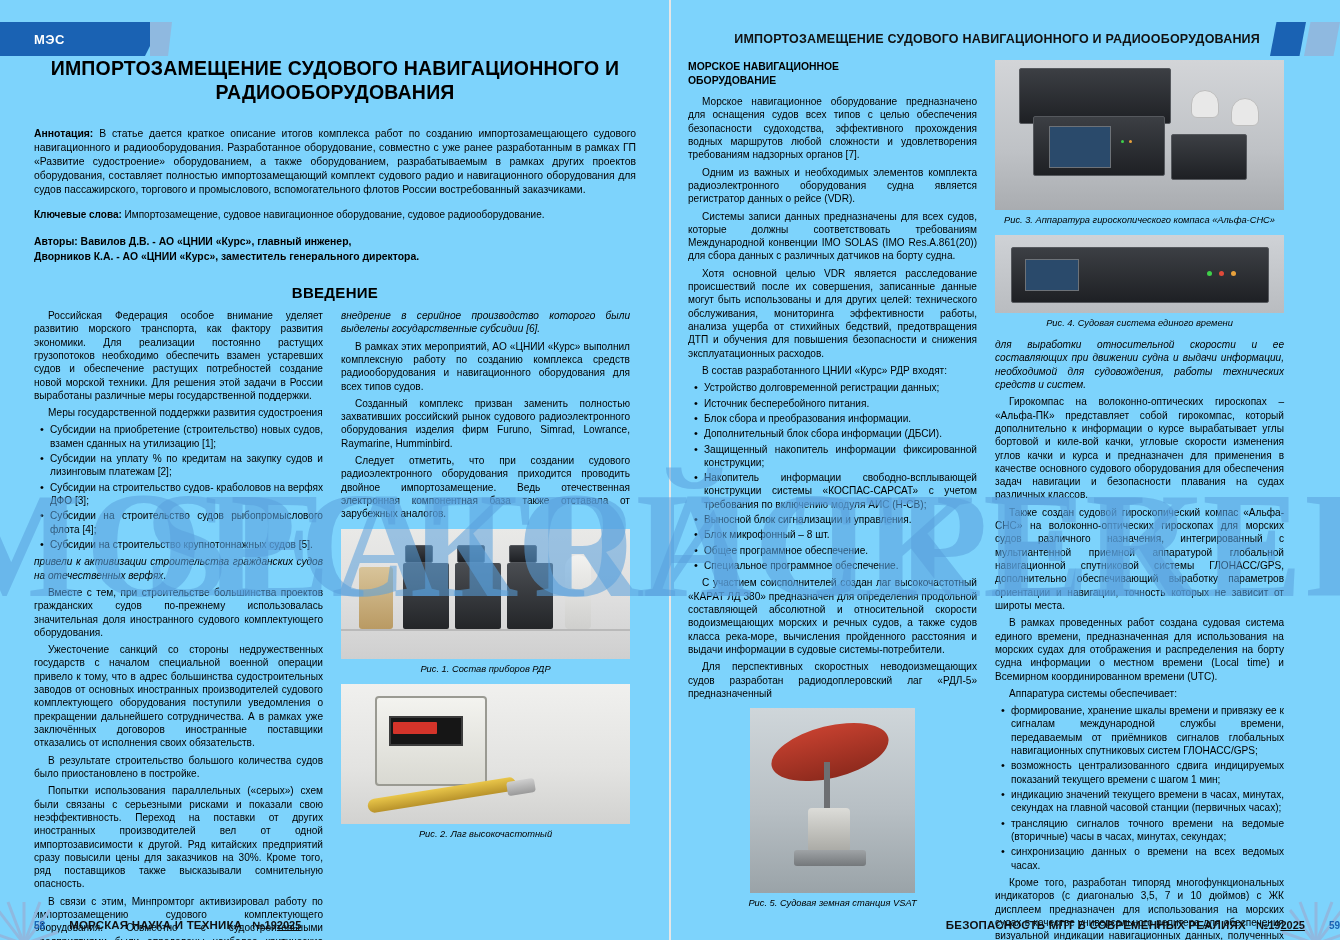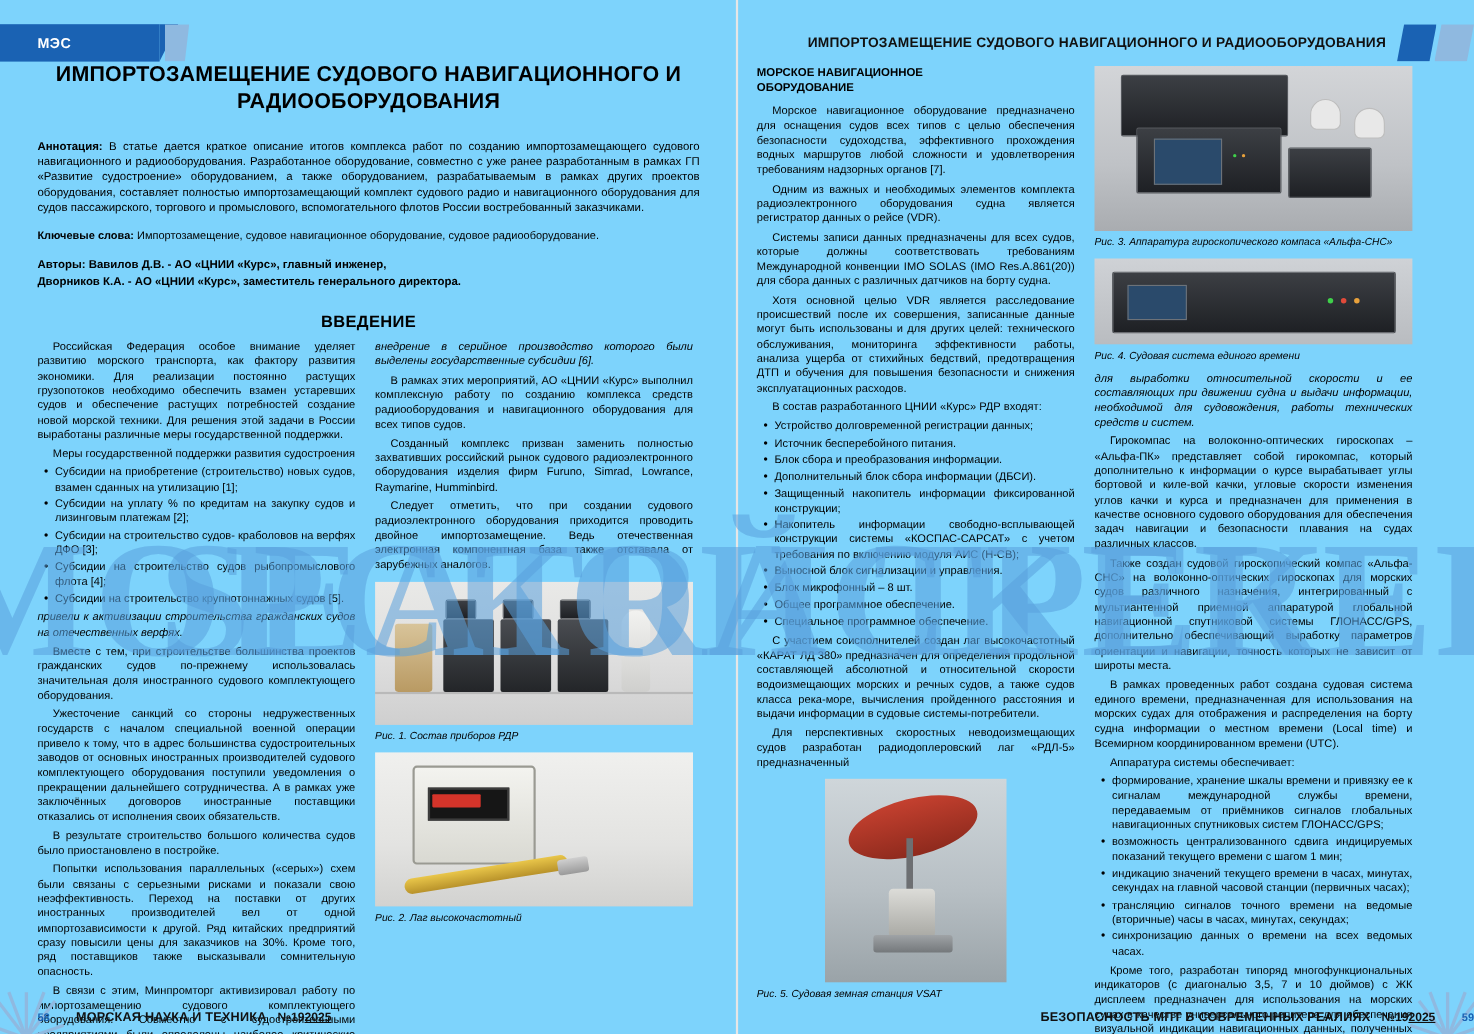--- a/index.html
+++ b/index.html
@@ -118,21 +118,21 @@
     margin:0 0 4px 0;padding-left:0;list-style:none;
   }
   ul.bullets li{
     font-size:10.1px;line-height:1.32;text-align:justify;
     padding-left:16px;position:relative;margin-bottom:2px;
   }
   ul.bullets li:before{
     content:"•";position:absolute;left:6px;top:-1px;font-size:11px;
   }
   .caption{
-    font-size:9.3px;font-style:italic;text-align:left;color:#000;
+    font-size:9.3px;font-style:italic;text-align:center;color:#000;
     margin:5px 0 10px 0;
   }
 
   
   .fig{position:relative;overflow:hidden;background:#d9d9d9;}
   .fig1{
     width:289px;height:130px;margin-top:8px;
     background:linear-gradient(#e9e9e7,#dedede 55%,#cfcfcf);
   }
   .fig1 .shelf{position:absolute;left:0;right:0;bottom:28px;height:2px;background:#b9b9b9;}

